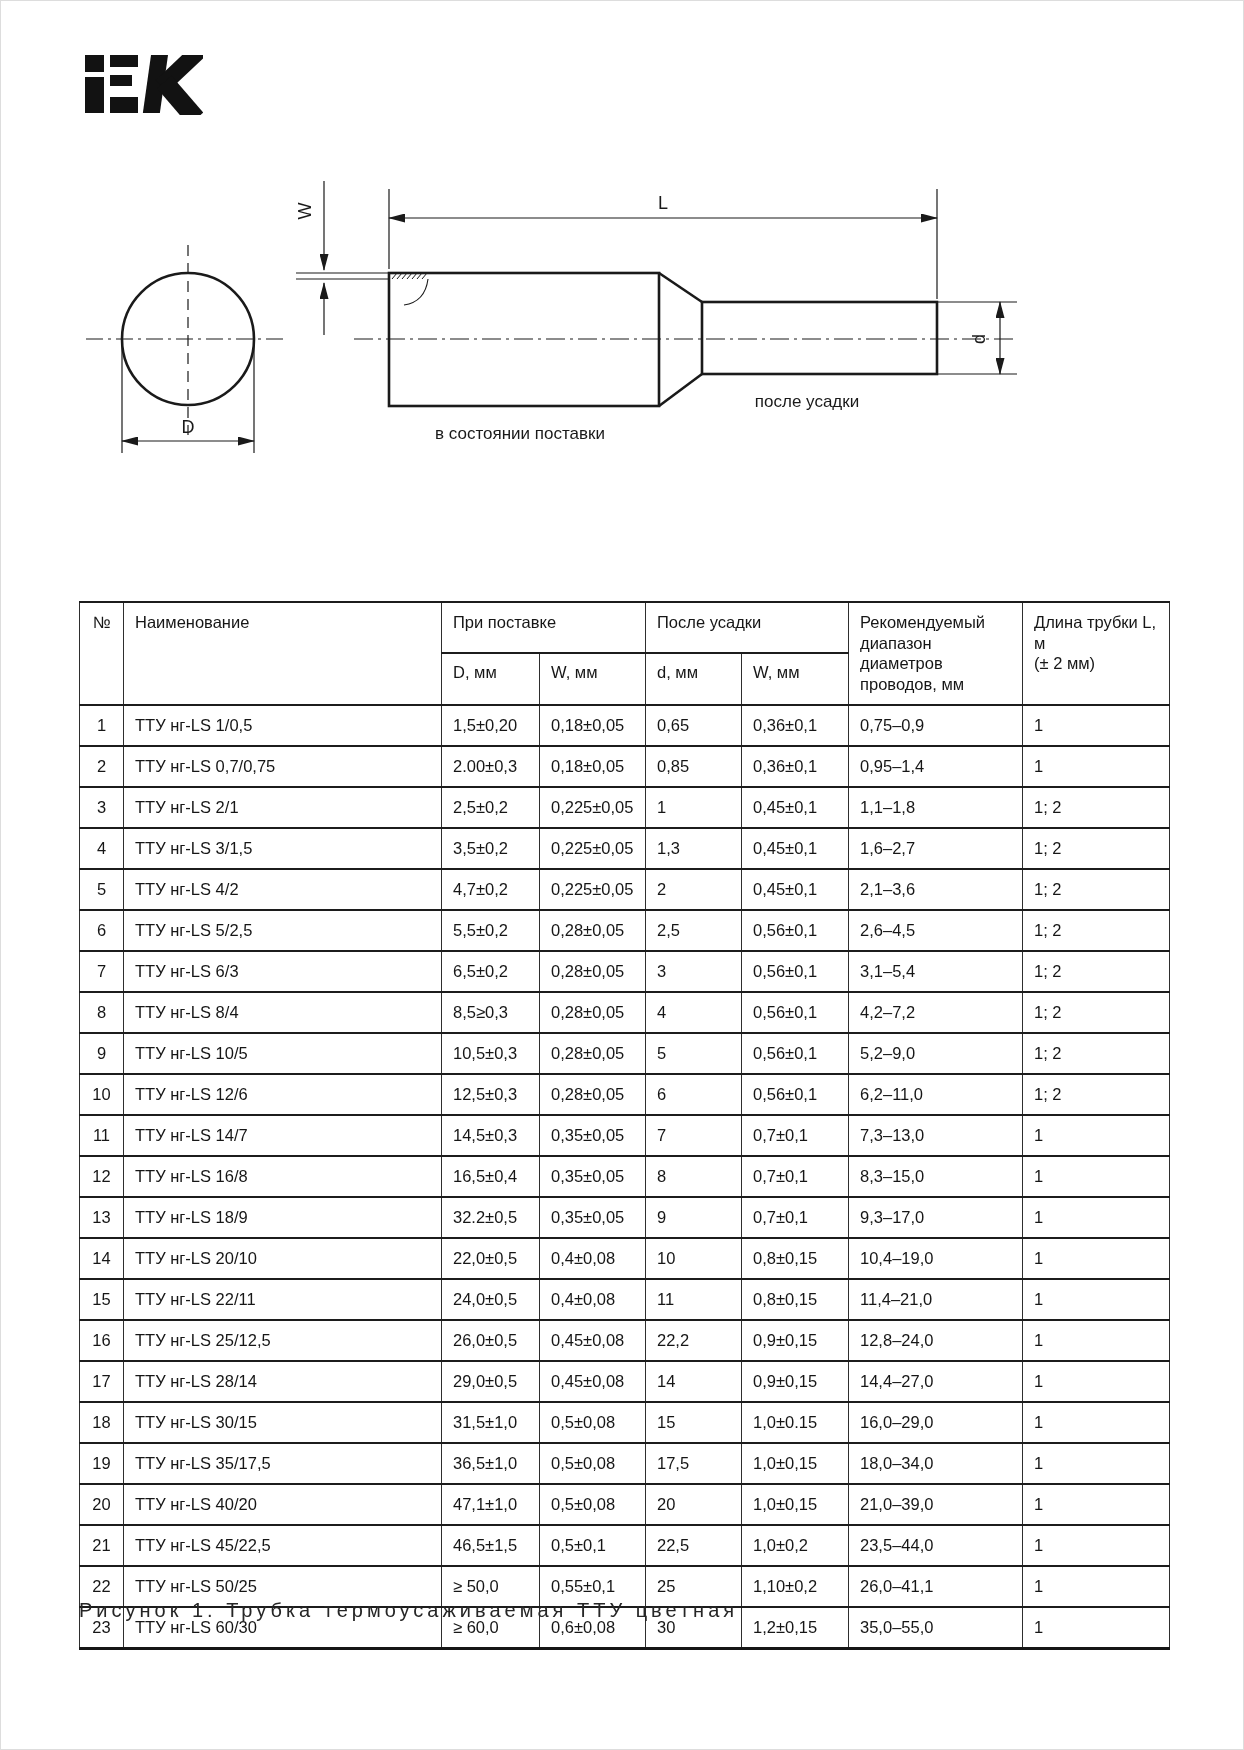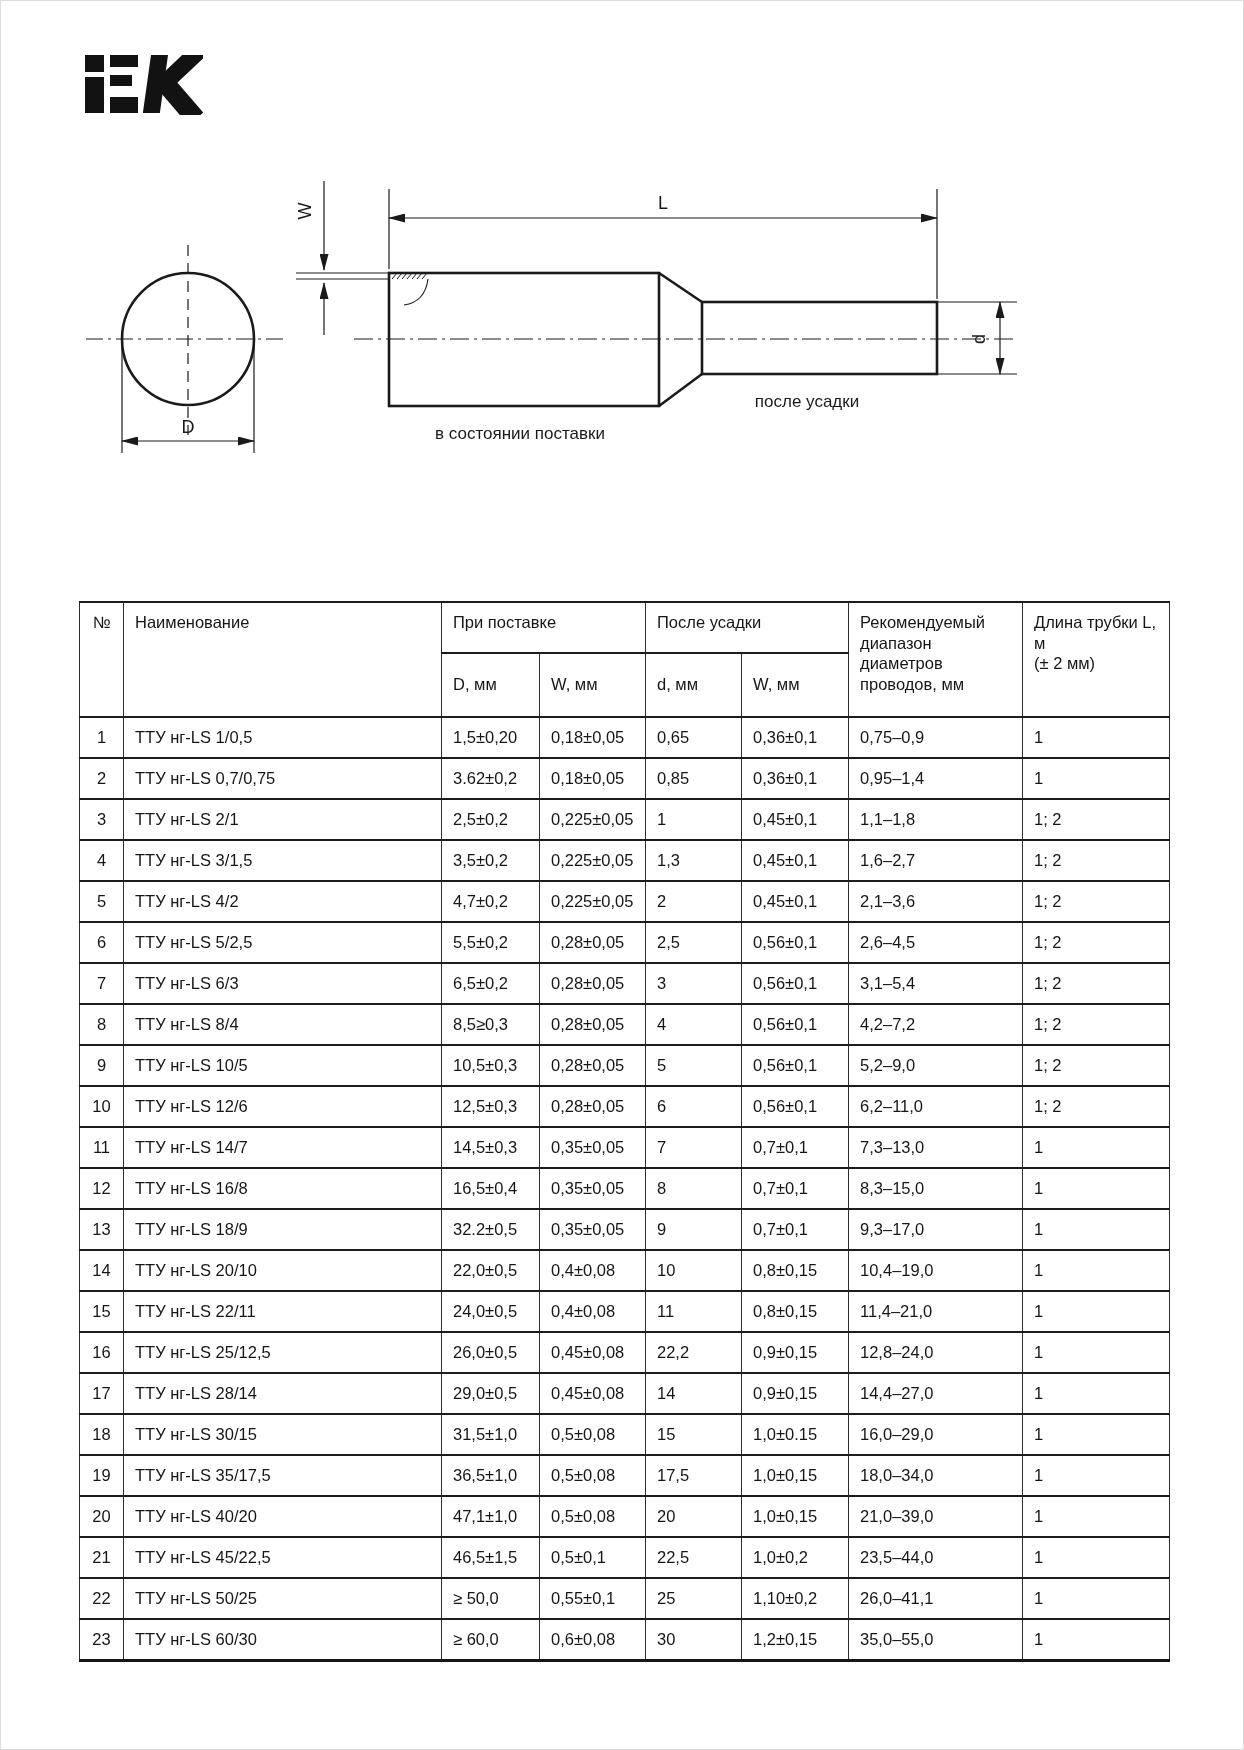--- a/index.html
+++ b/index.html
@@ -35,21 +35,21 @@
     border-right:1.2px solid #2e2e2e;
     border-top:2px solid #1c1c1c;
     border-bottom:2px solid #1c1c1c;
     padding:2px 10px 2px 11px;
     text-align:left;
     font-weight:normal;
     line-height:1.25;
   }
   table.spec thead th{vertical-align:top;padding-top:9px;white-space:pre-line;}
   table.spec thead tr.tier1 th{height:38px;}
-  table.spec thead tr.tier2 th{height:40px;padding-top:20px;}
+  table.spec thead tr.tier2 th{height:40px;padding-top:8px;}
   table.spec tbody td{height:35px;vertical-align:middle;}
   table.spec .c-num{text-align:center;padding-left:2px;padding-right:2px;}
   
   .caption{
     position:absolute;left:78px;top:1598px;
     font-size:20px;letter-spacing:4px;color:#262626;
     white-space:nowrap;
   }
 </style>
 </head>
@@ -177,21 +177,21 @@
             <td>1,5±0,20</td>
             <td>0,18±0,05</td>
             <td>0,65</td>
             <td>0,36±0,1</td>
             <td>0,75–0,9</td>
             <td>1</td>
           </tr>
           <tr>
             <td class="c-num">2</td>
             <td>ТТУ нг-LS 0,7/0,75</td>
-            <td>3.62±0,2</td>
+            <td>2.00±0,3</td>
             <td>0,18±0,05</td>
             <td>0,85</td>
             <td>0,36±0,1</td>
             <td>0,95–1,4</td>
             <td>1</td>
           </tr>
           <tr>
             <td class="c-num">3</td>
             <td>ТТУ нг-LS 2/1</td>
             <td>2,5±0,2</td>
@@ -398,14 +398,15 @@
             <td>0,6±0,08</td>
             <td>30</td>
             <td>1,2±0,15</td>
             <td>35,0–55,0</td>
             <td>1</td>
           </tr>
         </tbody>
     </table>
   </div>
 
+  <div class="caption">Рисунок 1. Трубка термоусаживаемая ТТУ цветная</div>
 
 </div>
 
 </body></html>

